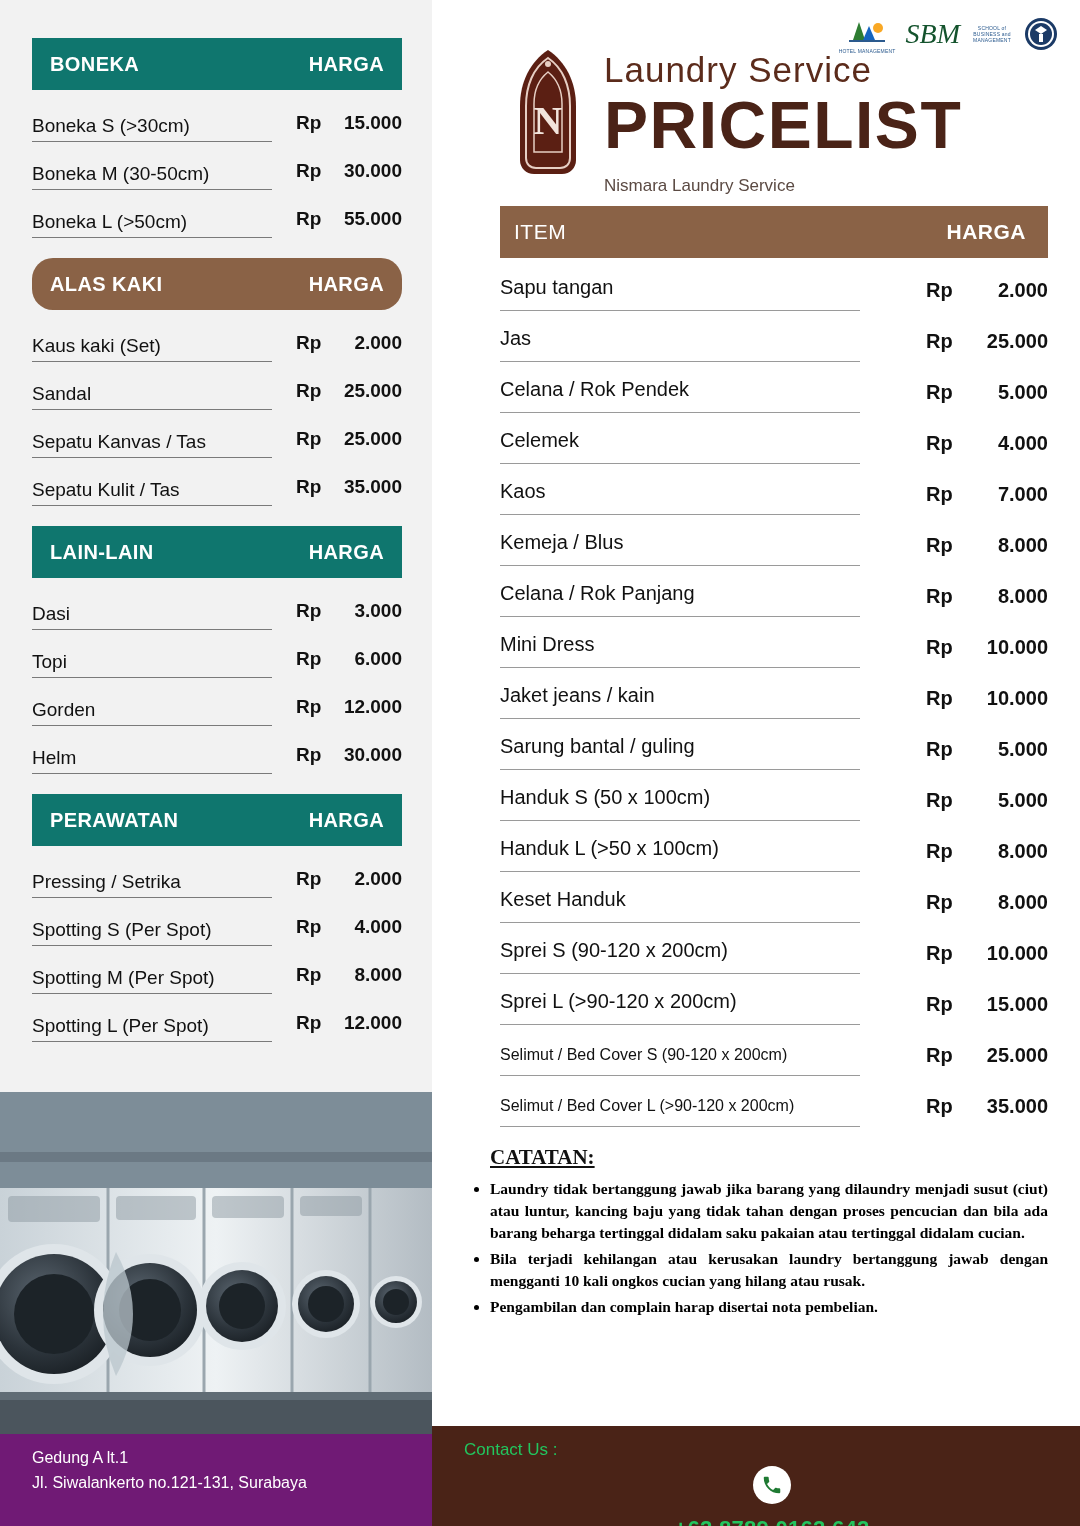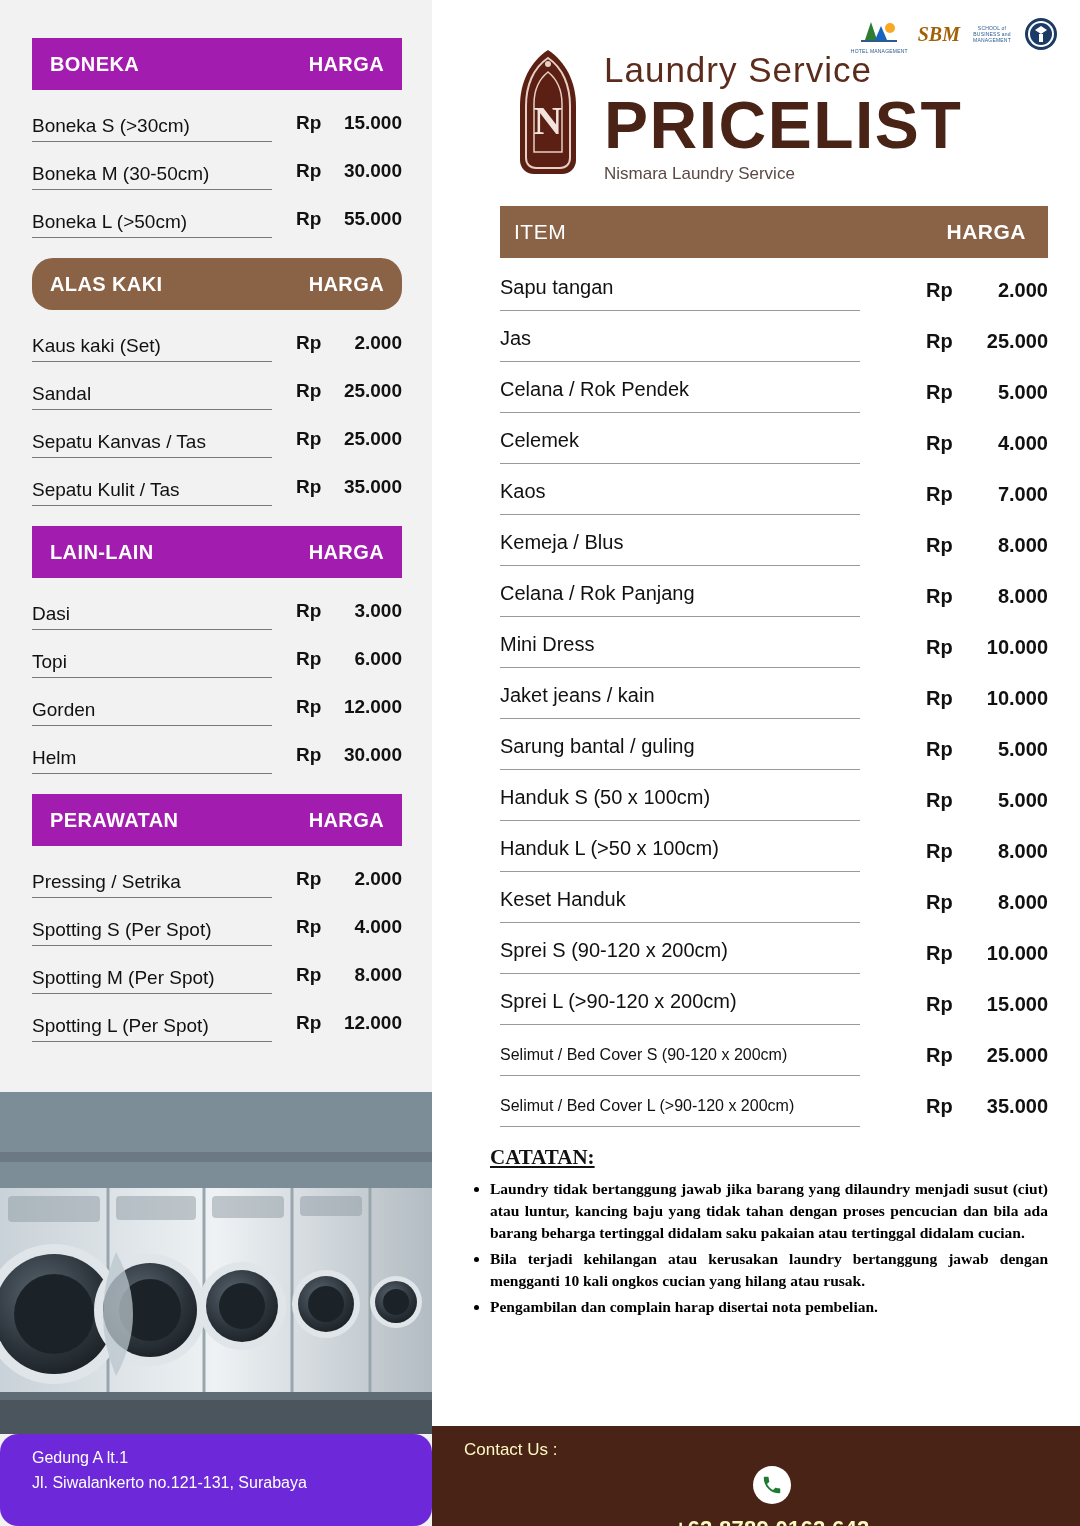--- a/index.html
+++ b/index.html
@@ -26,21 +26,21 @@
     padding: 38px 30px 0 32px;
   }
   .cat-header {
     display: flex;
     align-items: center;
     justify-content: space-between;
     height: 52px;
     padding: 0 18px;
     color: #ffffff;
   }
-  .cat-header.dark { background: #a21caf; }
+  .cat-header.dark { background: #0f766e; }
   .cat-header.tan  { background: #8a6246; border-radius: 21px; }
   .cat-header .cat-title {
     font-size: 20px;
     font-weight: bold;
     letter-spacing: 0.4px;
   }
   .cat-header .cat-price-label {
     font-size: 20px;
     font-weight: bold;
     letter-spacing: 0.4px;
@@ -83,46 +83,45 @@
     overflow: hidden;
     background: #5c6a74;
   }
   .photo svg { display: block; }
 
   
   .address {
     position: absolute;
     left: 0; bottom: 0;
     width: 432px; height: 92px;
-    background: #6d28d9;
+    background: #701a75;
     color: #ffffff;
     padding: 12px 0 0 32px;
     font-size: 16px;
     line-height: 1.55;
-    border-radius: 18px;
   }
 
   
   .right-col {
     position: absolute;
     left: 432px; top: 0;
     width: 648px; height: 1526px;
     background: #ffffff;
   }
 
   .logos {
     position: absolute;
     right: 22px; top: 14px;
     display: flex;
     align-items: center;
     gap: 10px;
   }
   .logo-box { display: flex; flex-direction: column; align-items: center; }
   .logo-text-sm { font-size: 5px; color: #2b5a8e; letter-spacing: .2px; }
-  .sbm { font-family: "Liberation Serif", serif; font-size: 20px; font-weight: bold; color: #a16207; font-style: italic; }
+  .sbm { font-family: "Liberation Serif", serif; font-size: 28px; font-weight: normal; color: #14532d; font-style: italic; }
 
   .header {
     position: relative;
     padding: 44px 0 0 0;
     height: 200px;
   }
   .crest {
     position: absolute;
     left: 68px; top: 48px;
     width: 96px; height: 128px;
@@ -141,21 +140,21 @@
     font-size: 66px;
     font-weight: bold;
     color: #4a2317;
     letter-spacing: 1.5px;
     line-height: 1.0;
     margin-top: 2px;
   }
   .t-sub {
     font-size: 17px;
     color: #5b4a43;
-    margin-top: 6px;
+    margin-top: 18px;
   }
 
   .item-header {
     margin: 6px 32px 0 68px;
     height: 52px;
     background: #8a6246;
     color: #ffffff;
     display: flex;
     align-items: center;
     justify-content: space-between;
@@ -214,21 +213,21 @@
     line-height: 1.42;
     margin-bottom: 4px;
   }
 
   
   .contact {
     position: absolute;
     left: 0; bottom: 0;
     width: 648px; height: 100px;
     background: #4a2317;
-    color: #fef9c3;
+    color: #22c55e;
     padding: 14px 0 0 32px;
   }
   .contact .cu { font-size: 17px; margin-bottom: 6px; }
   .contact .line {
     display: flex;
     align-items: center;
     gap: 12px;
     flex-direction: column;
   }
   .circle-icon {

